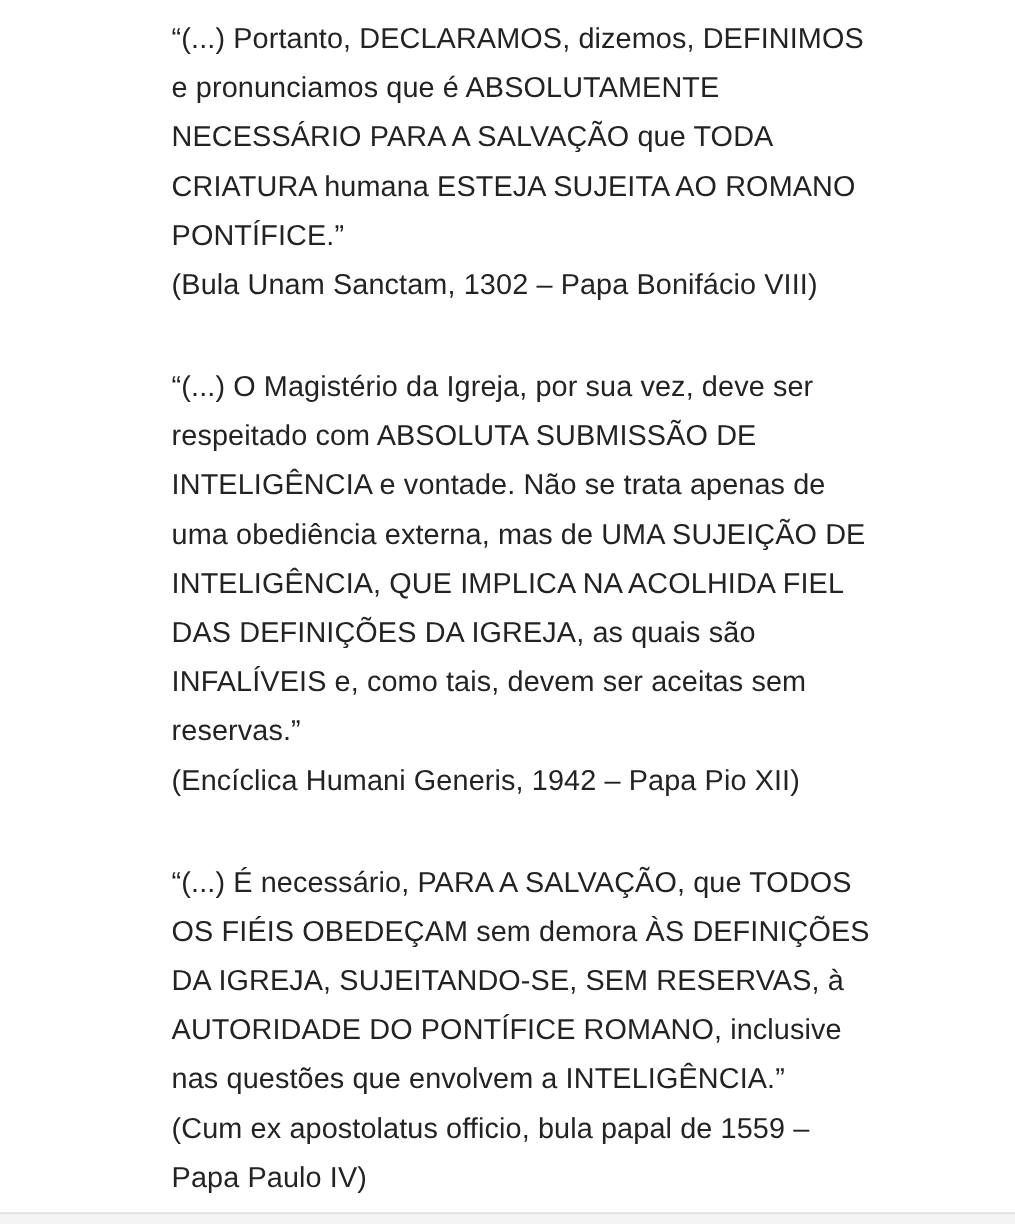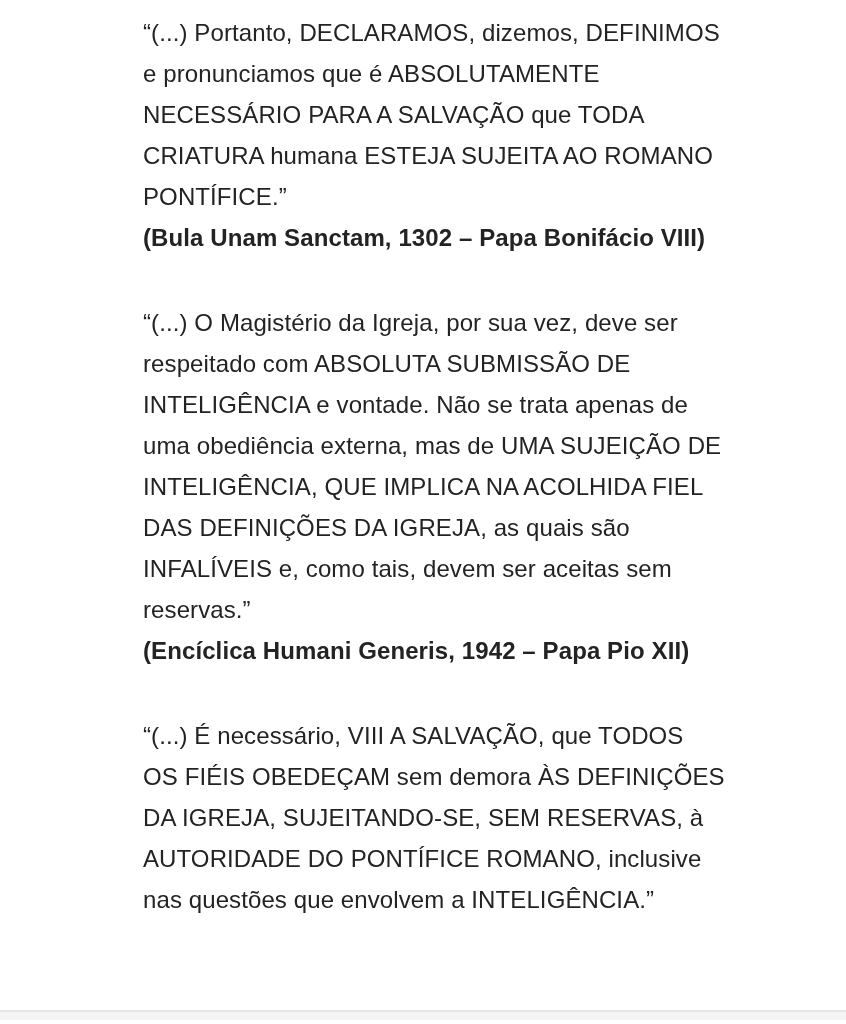--- a/index.html
+++ b/index.html
@@ -34,21 +34,20 @@
     letter-spacing: 0.1px;
   }
   .quote-block {
     margin: 0 0 44px 0;
   }
   .quote-text {
     white-space: pre-line;
   }
   .quote-citation {
     white-space: pre-line;
-    font-weight: bold;
   }
   .bottom-bar {
     position: absolute;
     left: 0;
     right: 0;
     bottom: 0;
     height: 8px;
     background: #f4f4f4;
     border-top: 2px solid #e6e6e6;
   }
@@ -74,23 +73,25 @@
 INTELIGÊNCIA e vontade. Não se trata apenas de
 uma obediência externa, mas de UMA SUJEIÇÃO DE
 INTELIGÊNCIA, QUE IMPLICA NA ACOLHIDA FIEL
 DAS DEFINIÇÕES DA IGREJA, as quais são
 INFALÍVEIS e, como tais, devem ser aceitas sem
 reservas.”</div>
       <div class="quote-citation">(Encíclica Humani Generis, 1942 – Papa Pio XII)</div>
     </div>
 
     <div class="quote-block">
-      <div class="quote-text">“(...) É necessário, VIII A SALVAÇÃO, que TODOS
+      <div class="quote-text">“(...) É necessário, PARA A SALVAÇÃO, que TODOS
 OS FIÉIS OBEDEÇAM sem demora ÀS DEFINIÇÕES
 DA IGREJA, SUJEITANDO-SE, SEM RESERVAS, à
 AUTORIDADE DO PONTÍFICE ROMANO, inclusive
 nas questões que envolvem a INTELIGÊNCIA.”</div>
+      <div class="quote-citation">(Cum ex apostolatus officio, bula papal de 1559 –
+Papa Paulo IV)</div>
     </div>
 
   </div>
 
   <div class="bottom-bar"></div>
 </div>
 
 </body></html>

